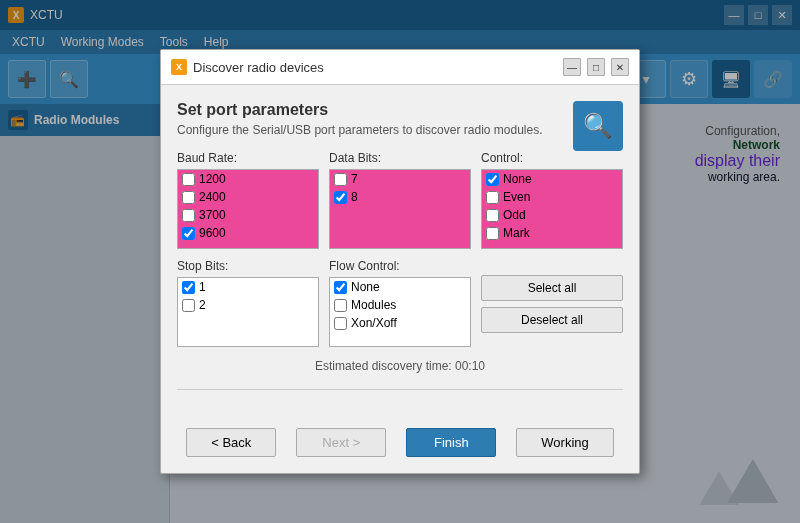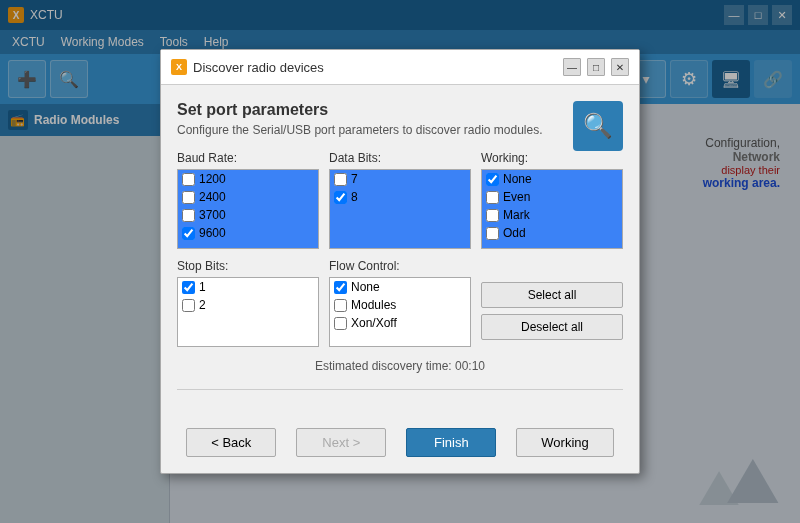--- a/index.html
+++ b/index.html
@@ -233,21 +233,21 @@
     }
     .param-group { }
     .param-label {
       font-size: 12px;
       color: #333;
       margin-bottom: 4px;
       font-weight: normal;
     }
     .checkbox-list {
       border: 1px solid #aaa;
-      background: #3b82f6;
+      background: #ec4899;
       height: 80px;
       overflow-y: auto;
       position: relative;
     }
     .checkbox-list-small {
       border: 1px solid #aaa;
       background: white;
       height: 70px;
       overflow-y: auto;
     }
@@ -261,21 +261,21 @@
     .checkbox-row input[type=checkbox] {
       width: 13px; height: 13px;
       margin: 0;
       cursor: pointer;
     }
 
     .select-btns {
       display: flex;
       flex-direction: column;
       gap: 6px;
-      justify-content: center;
+      justify-content: flex-start;
       padding-top: 16px;
     }
     .select-btn {
       background: #e8e8e8;
       border: 1px solid #aaa;
       padding: 5px 12px;
       font-size: 12px;
       cursor: pointer;
       border-radius: 2px;
       text-align: center;
@@ -384,25 +384,25 @@
   </div>
   <div class="content-area">
     <div class="help-text">
       <span>Click on</span>
       <span class="highlight">Add devic</span>
       <br>
       <span>Discover devices t</span>
       <br>
       <span>radio modules to the l</span>
     </div>
-    <div style="position:absolute; right:20px; top:32px; text-align:right;">
+    <div style="position:absolute; right:20px; top:20px; text-align:right;">
       <div style="font-size:12px; color:#555;">Configuration,</div>
-      <div style="font-size:12px; color:#737373; font-weight:bold;">Network</div>
-      <div style="font-size:11px; color:#b91c1c;">display their</div>
-      <div style="font-size:12px; color:#1d4ed8;font-weight:bold;">working area.</div>
+      <div style="font-size:12px; color:#14532d; font-weight:bold;">Network</div>
+      <div style="font-size:16px; color:#6d28d9;">display their</div>
+      <div style="font-size:12px; color:#0f172a;">working area.</div>
     </div>
 
     <div style="position:absolute; bottom:10px; right:60px; color:#c0ccD4; font-size:50px; line-height:1;">⛰</div>
     <div style="position:absolute; bottom:10px; right:20px; color:#b0bcc8; font-size:65px; line-height:1;">⛰</div>
   </div>
 </div>
 
 <div class="modal-overlay">
   <div class="dialog">
 
@@ -459,38 +459,38 @@
               <span>7</span>
             </div>
             <div class="checkbox-row">
               <input type="checkbox" checked="" style="">
               <span>8</span>
             </div>
           </div>
         </div>
 
         <div class="param-group">
-          <div class="param-label">Working:</div>
+          <div class="param-label">Control:</div>
           <div style="position:relative;">
             <div class="checkbox-list">
               <div class="checkbox-row">
                 <input type="checkbox" checked="" style="">
                 <span>None</span>
               </div>
               <div class="checkbox-row">
                 <input type="checkbox" style="">
                 <span>Even</span>
               </div>
               <div class="checkbox-row">
                 <input type="checkbox" style="">
+                <span>Odd</span>
+              </div>
+              <div class="checkbox-row">
+                <input type="checkbox" style="">
                 <span>Mark</span>
-              </div>
-              <div class="checkbox-row">
-                <input type="checkbox" style="">
-                <span>Odd</span>
               </div>
             </div>
           </div>
         </div>
       </div>
 
       <div class="params-grid-bottom">
 
         <div class="param-group">
           <div class="param-label">Stop Bits:</div>

